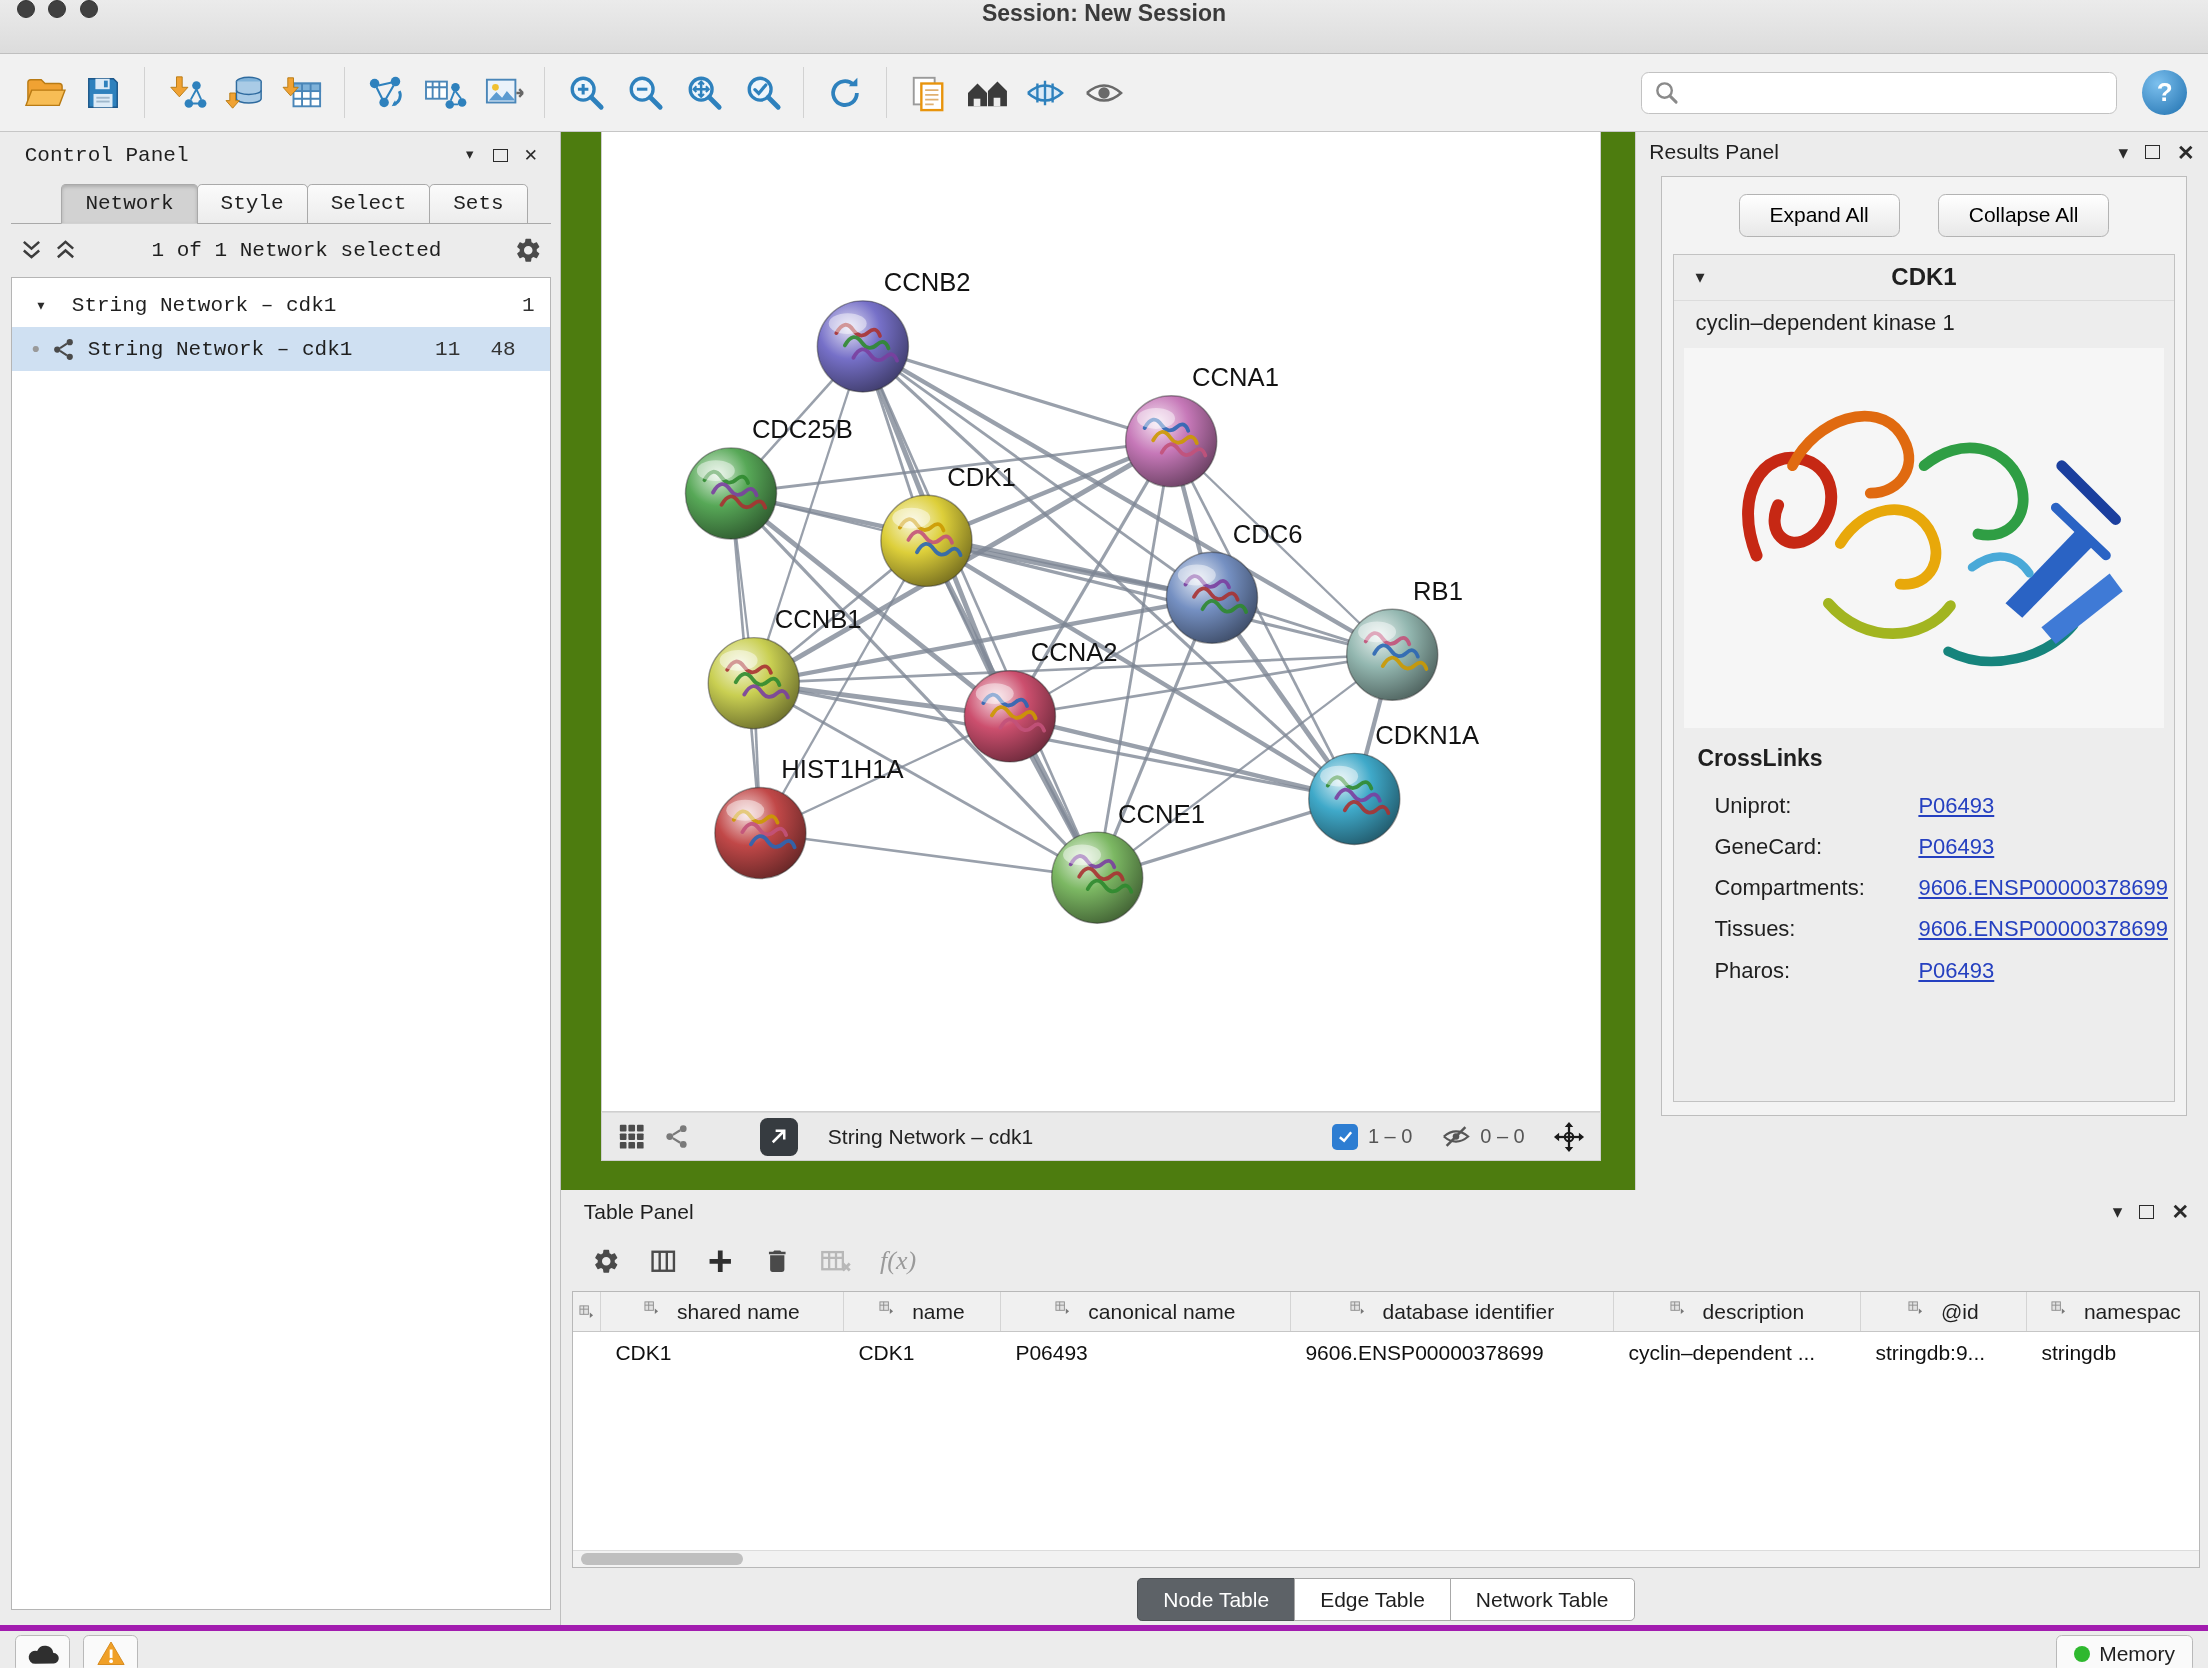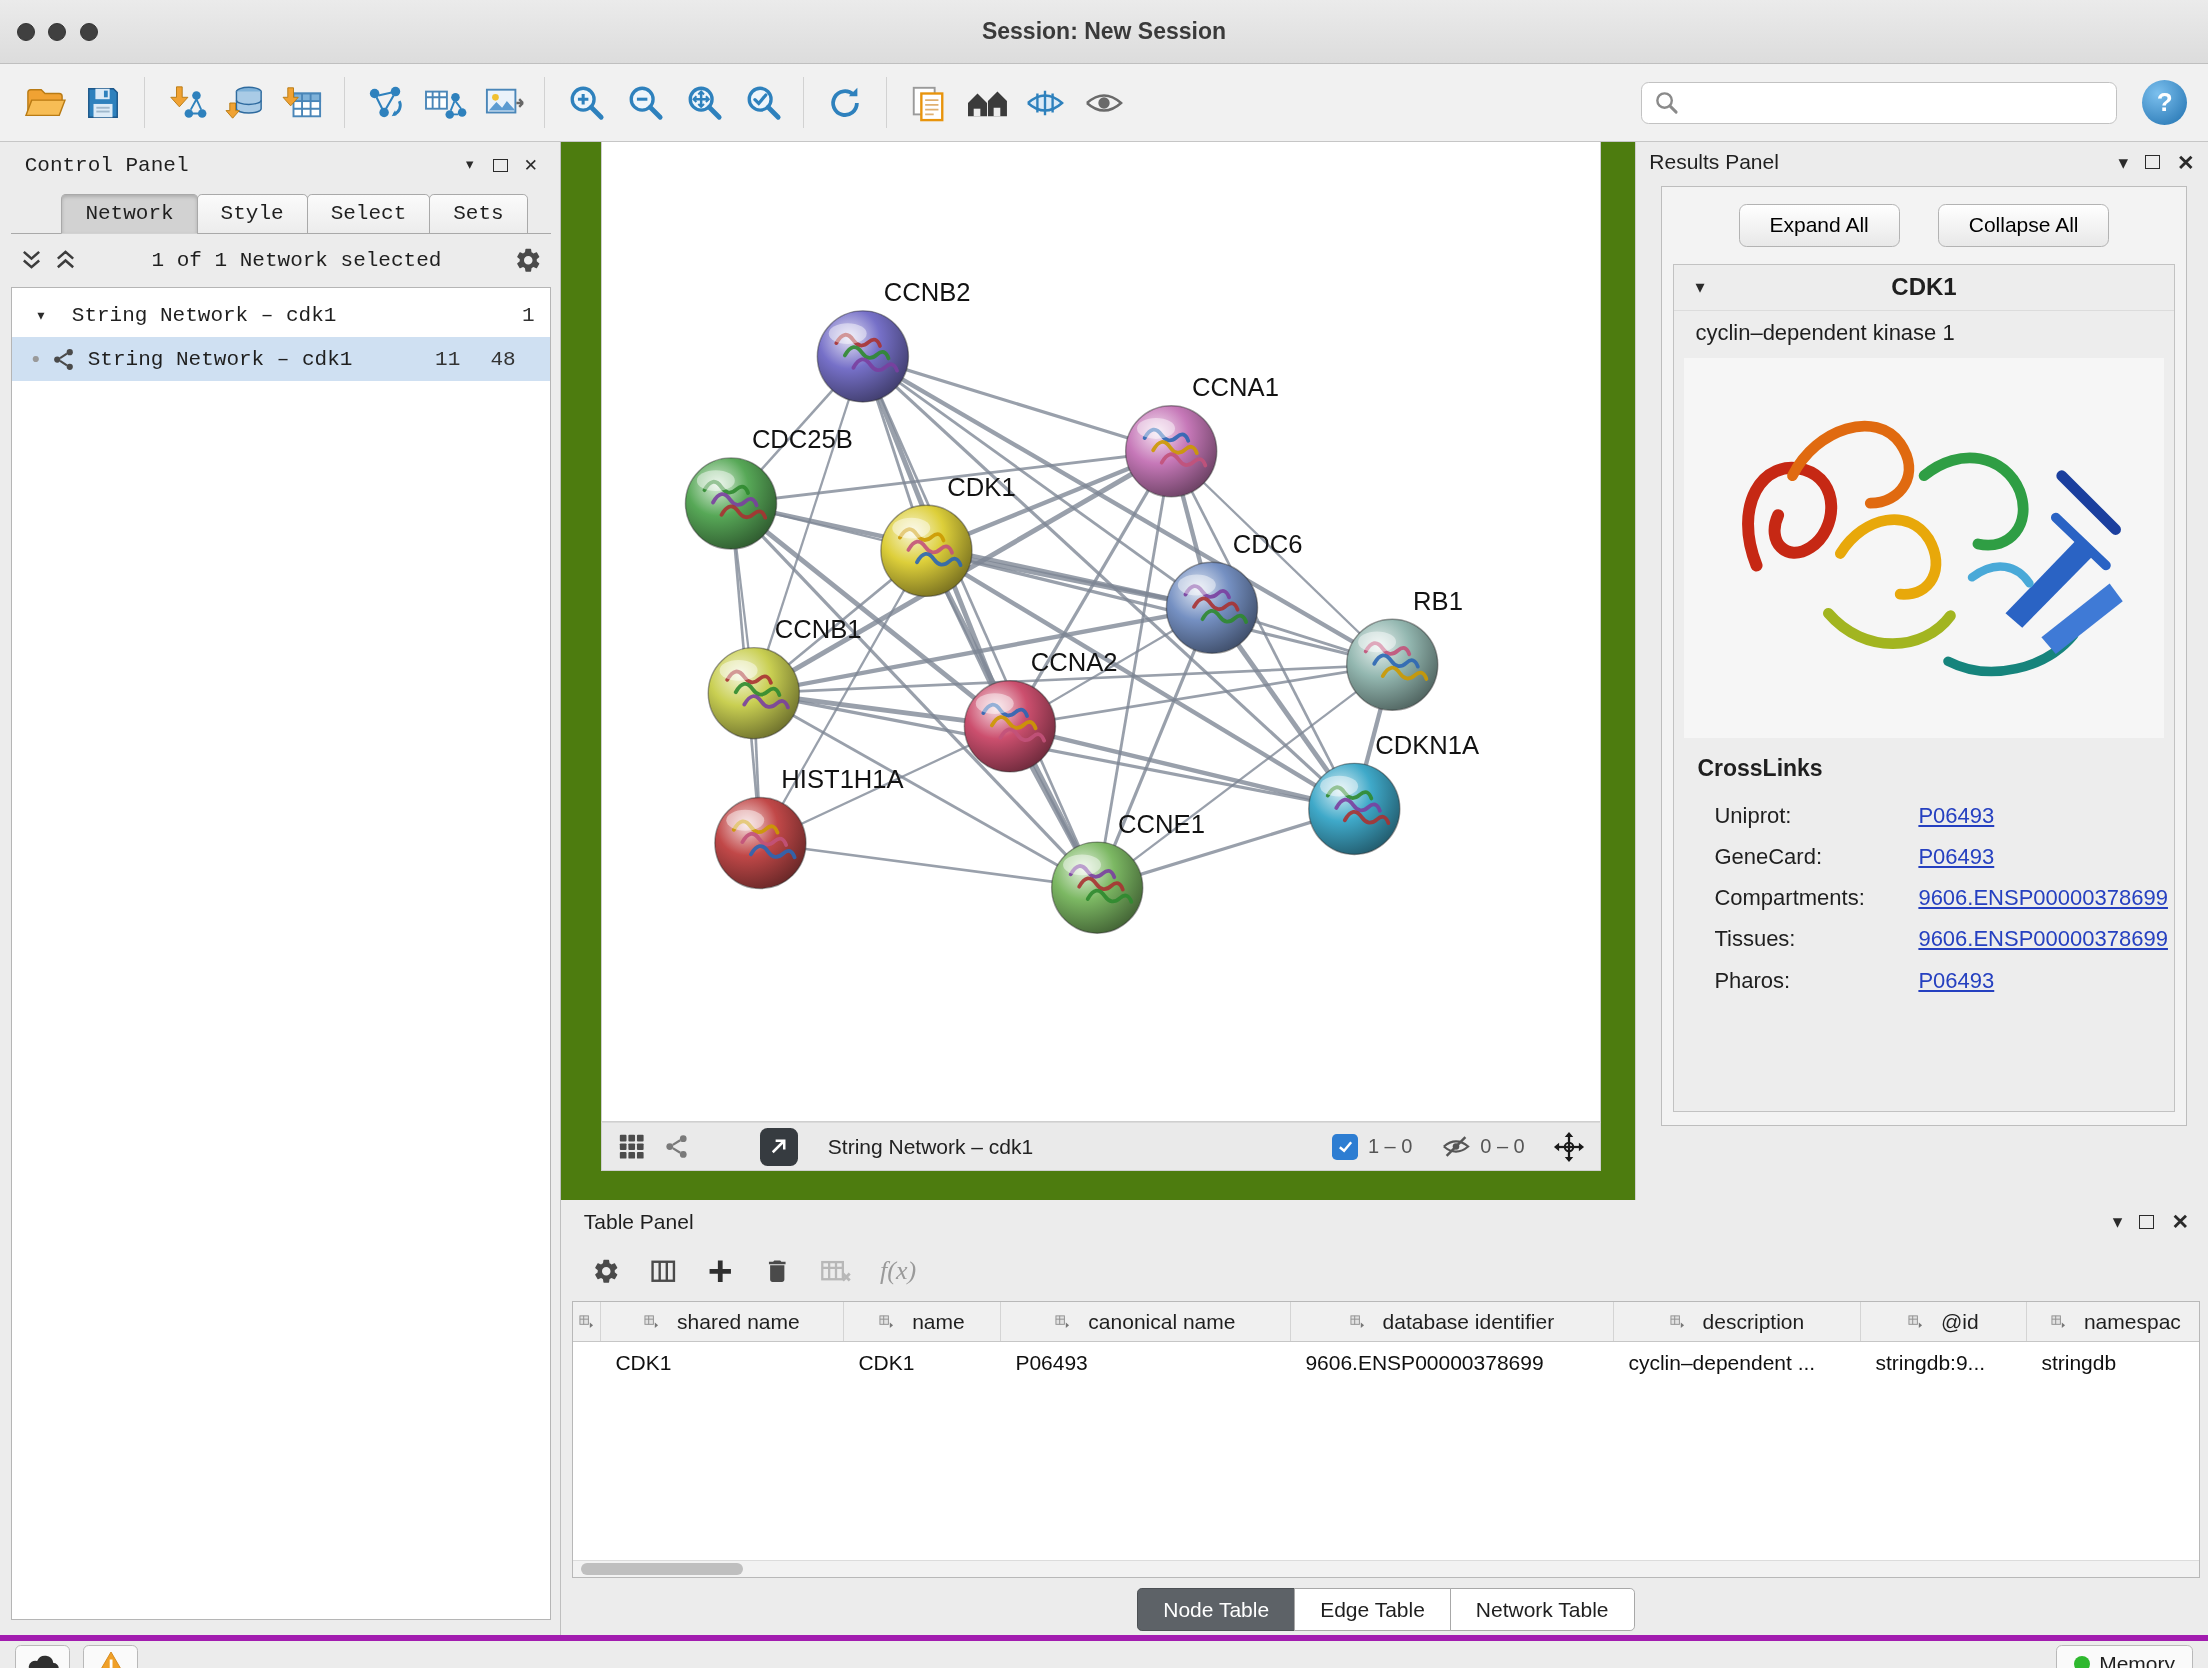--- a/index.html
+++ b/index.html
@@ -1,22 +1,22 @@
 <!DOCTYPE html>
 <html style="font-size:15px"><head>
 <meta charset="utf-8">
 <style>
   * { box-sizing: border-box; margin: 0; padding: 0; }
   html, body { width: 2208px; height: 1668px; overflow: hidden; }
   body { font-family: "Liberation Sans", sans-serif; background: #ececec; color: #1f1f1f; font-size: 21px; }
   .window { position: absolute; inset: 0; display: flex; flex-direction: column; }
 
   
-  .titlebar { height: 64px; background: linear-gradient(#ebebeb, #dcdcdc); border-bottom: 1px solid #bfbfbf;
-              display: flex; align-items: center; justify-content: center; position: relative;
+  .titlebar { height: 54px; background: linear-gradient(#ebebeb, #dcdcdc); border-bottom: 1px solid #bfbfbf;
+              display: flex; justify-content: center; position: relative;
               font-size: 23px; font-weight: bold; color: #3a3a3a; flex: none; }
   .traffic { position: absolute; left: 17px; display: flex; gap: 13.3px; }
   .light { width: 18px; height: 18px; border-radius: 50%; background: #404040; border: 1px solid #353535; }
 
   
   .toolbar { height: 78px; background: #f1f1f1; border-bottom: 1px solid #c6c6c6;
              display: flex; align-items: center; padding: 0 17px; gap: 3.8px; flex: none; }
   .tb-btn { width: 55px; height: 57px; display: flex; align-items: center; justify-content: center; border-radius: 5.7px; }
   .tb-sep { width: 1px; height: 51px; background: #d2d2d2; margin: 0 9.5px; flex: none; }
   .search-wrap { margin-left: auto; position: relative; width: 476px; height: 42px; flex: none; }
@@ -104,21 +104,21 @@
   .cl-link { color: #2540c0; text-decoration: underline; cursor: pointer; }
 
   
   .table-panel { flex: 1; display: flex; flex-direction: column; background: #ececec; padding: 1.9px 5.7px 3.8px 9.5px; min-height: 0; }
   .tp-toolbar { height: 59px; display: flex; align-items: center; gap: 28.5px; padding: 0 21px; flex: none; }
   .fx-label { font-family: "Liberation Serif", serif; font-style: italic; font-size: 26px; color: #9a9a9a; }
   .table-box { flex: 1; background: #fff; border: 1px solid #b8b8b8; position: relative; overflow: hidden; margin: 0 1.9px; min-height: 0; }
   table { border-collapse: collapse; table-layout: fixed; width: 1632px; font-size: 21px; }
   th { height: 40px; background: #f0f0f0; border-bottom: 1px solid #c6c6c6; border-right: 1px solid #d4d4d4;
        font-weight: normal; overflow: hidden; white-space: nowrap; }
-  .th-inner { display: flex; align-items: center; justify-content: center; gap: 18px; padding: 0 5.7px; overflow: hidden; }
+  .th-inner { display: flex; align-items: flex-start; justify-content: center; gap: 18px; padding: 0 5.7px; overflow: hidden; }
   td { height: 42px; padding: 0 15px; color: #101010; white-space: nowrap; overflow: hidden; }
   .hscroll-track { position: absolute; left: 0; right: 0; bottom: 0; height: 17px; background: #f2f2f2; border-top: 1px solid #dcdcdc; }
   .hscroll-thumb { position: absolute; left: 7.6px; top: 1.9px; width: 162px; height: 12.4px; background: #bfbfbf; border-radius: 6.7px; }
   .tp-tabs { height: 53px; display: flex; align-items: flex-end; justify-content: center; flex: none; }
   .tp-tab { font-size: 21px; padding: 8.6px 25px; background: #fff; border: 1px solid #a8a8a8; margin-left: -1px; }
   .tp-tab:first-child { border-radius: 4.8px 0 0 4.8px; }
   .tp-tab:last-child { border-radius: 0 4.8px 4.8px 0; }
   .tp-tab.selected { background: #5d6267; color: #fff; border-color: #4c5054; }
 
   

